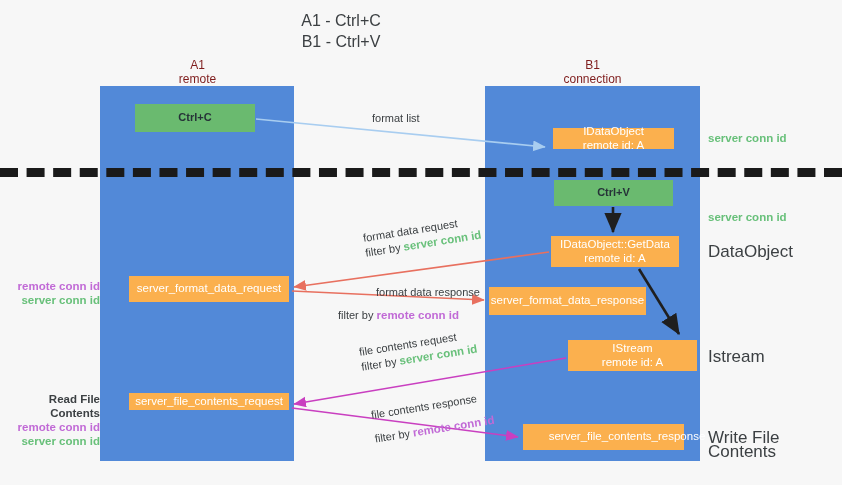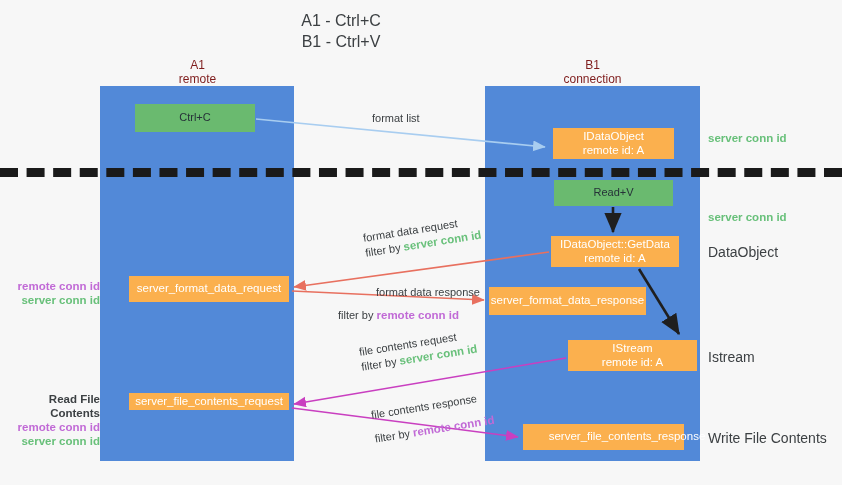--- a/index.html
+++ b/index.html
@@ -35,36 +35,36 @@
     left:0;top:168px;width:842px;height:0;
     border-top:9px dashed #1a1a1a;
   }
 
   
   .node{
     box-sizing:border-box;
     display:flex;flex-direction:column;align-items:center;justify-content:center;
     text-align:center;color:#ffffff;font-size:11.5px;line-height:13.5px;
   }
-  .node.green{background:#6aba6f;color:#263238;font-size:11px;}
+  .node.green{background:#6aba6f;color:#263238;font-size:11px;font-weight:bold;}
   .node.orange{background:#fbb04e;}
   .node .sub{font-size:11.5px;}
 
   #ctrl-c{left:135px;top:104px;width:120px;height:28px;}
   #ctrl-v{left:554px;top:180px;width:119px;height:26px;}
-  #idataobject-copy{left:553px;top:128px;width:121px;height:31px;}
+  #idataobject-copy{left:553px;top:128px;width:121px;height:21px;}
   #idataobject-getdata{left:551px;top:236px;width:128px;height:31px;}
   #istream{left:568px;top:340px;width:129px;height:31px;}
   #srv-fmt-req{left:129px;top:276px;width:160px;height:26px;}
   #srv-fmt-resp{left:489px;top:287px;width:157px;height:28px;}
   #srv-file-req{left:129px;top:393px;width:160px;height:17px;}
   #srv-file-resp{left:523px;top:424px;width:161px;height:26px;padding-left:47px;}
 
   
-  .side-label{font-size:14px;line-height:14px;color:#3c4043;}
+  .side-label{font-size:17px;line-height:14px;color:#3c4043;}
   .cid{font-weight:bold;font-size:11.5px;line-height:14px;}
   .cid.remote{color:#c16ad6;}
   .cid.server{color:#68c07a;}
 
   #lbl-server-1{left:708px;top:131px;}
   #lbl-server-2{left:708px;top:210px;}
   #lbl-dataobject{left:708px;top:245px;}
   #lbl-istream{left:708px;top:350px;}
   #lbl-write{left:708px;top:431px;}
 
@@ -139,21 +139,21 @@
     <line x1="292" y1="408" x2="518" y2="437" stroke="#c93fc0" stroke-width="1.6" marker-end="url(#ah-mag)"></line>
   </svg>
 
   <div class="abs divider"></div>
 
   <div class="abs node green" id="ctrl-c">
     <span>Ctrl+C</span>
   </div>
 
   <div class="abs node green" id="ctrl-v">
-    <span>Read+V</span>
+    <span>Ctrl+V</span>
   </div>
 
   <div class="abs node orange" id="idataobject-copy">
     <span>IDataObject</span>
     <span class="sub">remote id: A</span>
   </div>
 
   <div class="abs node orange" id="idataobject-getdata">
     <span>IDataObject::GetData</span>
     <span class="sub">remote id: A</span>

